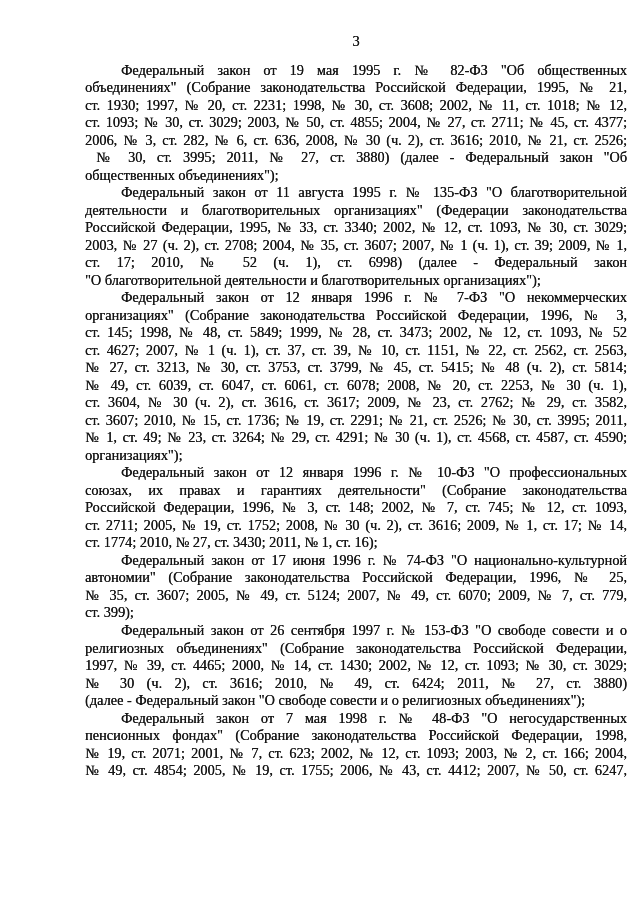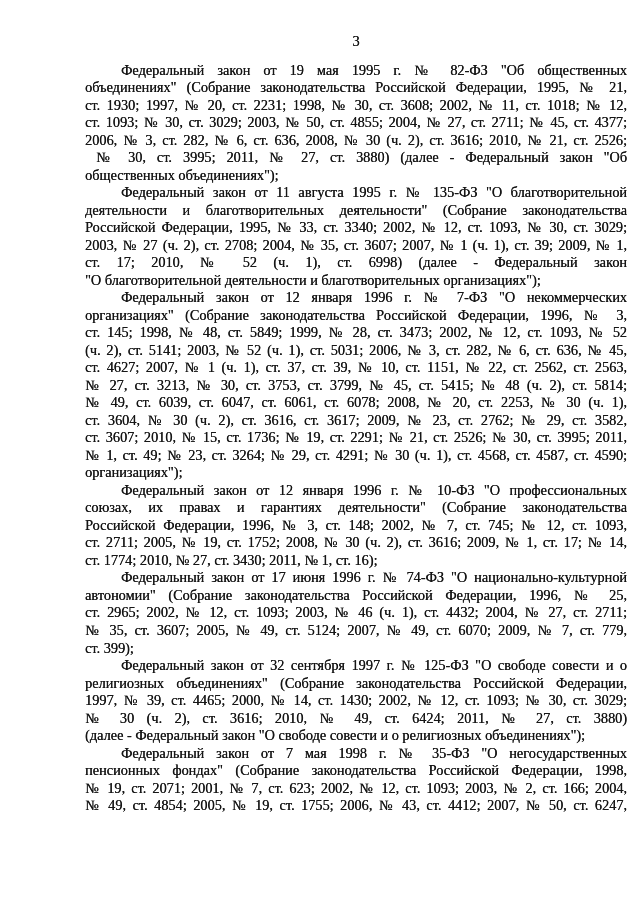--- a/index.html
+++ b/index.html
@@ -61,61 +61,59 @@
           <div class="line first">Федеральный закон от 19 мая 1995 г. № 82-ФЗ "Об общественных</div>
           <div class="line">объединениях" (Собрание законодательства Российской Федерации, 1995, № 21,</div>
           <div class="line">ст. 1930; 1997, № 20, ст. 2231; 1998, № 30, ст. 3608; 2002, № 11, ст. 1018; № 12,</div>
           <div class="line">ст. 1093; № 30, ст. 3029; 2003, № 50, ст. 4855; 2004, № 27, ст. 2711; № 45, ст. 4377;</div>
           <div class="line">2006, № 3, ст. 282, № 6, ст. 636, 2008, № 30 (ч. 2), ст. 3616; 2010, № 21, ст. 2526;</div>
           <div class="line">&nbsp;№ 30, ст. 3995; 2011, № 27, ст. 3880) (далее - Федеральный закон "Об</div>
           <div class="line para-end">общественных объединениях");</div>
         </div>
         <div class="paragraph">
           <div class="line first">Федеральный закон от 11 августа 1995 г. № 135-ФЗ "О благотворительной</div>
-          <div class="line">деятельности и благотворительных деятельности" (Собрание законодательства</div>
+          <div class="line">деятельности и благотворительных организациях" (Федерации законодательства</div>
           <div class="line">Российской Федерации, 1995, № 33, ст. 3340; 2002, № 12, ст. 1093, № 30, ст. 3029;</div>
           <div class="line">2003, № 27 (ч. 2), ст. 2708; 2004, № 35, ст. 3607; 2007, № 1 (ч. 1), ст. 39; 2009, № 1,</div>
           <div class="line">ст. 17; 2010, № 52 (ч. 1), ст. 6998) (далее - Федеральный закон</div>
           <div class="line para-end">"О благотворительной деятельности и благотворительных организациях");</div>
         </div>
         <div class="paragraph">
           <div class="line first">Федеральный закон от 12 января 1996 г. № 7-ФЗ "О некоммерческих</div>
           <div class="line">организациях" (Собрание законодательства Российской Федерации, 1996, № 3,</div>
           <div class="line">ст. 145; 1998, № 48, ст. 5849; 1999, № 28, ст. 3473; 2002, № 12, ст. 1093, № 52</div>
-          <div class="line">(ч. 2), ст. 5141; 2003, № 52 (ч. 1), ст. 5031; 2006, № 3, ст. 282, № 6, ст. 636, № 45,</div>
           <div class="line">ст. 4627; 2007, № 1 (ч. 1), ст. 37, ст. 39, № 10, ст. 1151, № 22, ст. 2562, ст. 2563,</div>
           <div class="line">№ 27, ст. 3213, № 30, ст. 3753, ст. 3799, № 45, ст. 5415; № 48 (ч. 2), ст. 5814;</div>
           <div class="line">№ 49, ст. 6039, ст. 6047, ст. 6061, ст. 6078; 2008, № 20, ст. 2253, № 30 (ч. 1),</div>
           <div class="line">ст. 3604, № 30 (ч. 2), ст. 3616, ст. 3617; 2009, № 23, ст. 2762; № 29, ст. 3582,</div>
           <div class="line">ст. 3607; 2010, № 15, ст. 1736; № 19, ст. 2291; № 21, ст. 2526; № 30, ст. 3995; 2011,</div>
           <div class="line">№ 1, ст. 49; № 23, ст. 3264; № 29, ст. 4291; № 30 (ч. 1), ст. 4568, ст. 4587, ст. 4590;</div>
           <div class="line para-end">организациях");</div>
         </div>
         <div class="paragraph">
           <div class="line first">Федеральный закон от 12 января 1996 г. № 10-ФЗ "О профессиональных</div>
           <div class="line">союзах, их правах и гарантиях деятельности" (Собрание законодательства</div>
           <div class="line">Российской Федерации, 1996, № 3, ст. 148; 2002, № 7, ст. 745; № 12, ст. 1093,</div>
           <div class="line">ст. 2711; 2005, № 19, ст. 1752; 2008, № 30 (ч. 2), ст. 3616; 2009, № 1, ст. 17; № 14,</div>
           <div class="line para-end">ст. 1774; 2010, № 27, ст. 3430; 2011, № 1, ст. 16);</div>
         </div>
         <div class="paragraph">
           <div class="line first">Федеральный закон от 17 июня 1996 г. № 74-ФЗ "О национально-культурной</div>
           <div class="line">автономии" (Собрание законодательства Российской Федерации, 1996, № 25,</div>
-          <div class="line">ст. 2965; 2002, № 12, ст. 1093; 2003, № 46 (ч. 1), ст. 4432; 2004, № 27, ст. 2711;</div>
           <div class="line">№ 35, ст. 3607; 2005, № 49, ст. 5124; 2007, № 49, ст. 6070; 2009, № 7, ст. 779,</div>
           <div class="line para-end">ст. 399);</div>
         </div>
         <div class="paragraph">
-          <div class="line first">Федеральный закон от 32 сентября 1997 г. № 125-ФЗ "О свободе совести и о</div>
+          <div class="line first">Федеральный закон от 26 сентября 1997 г. № 153-ФЗ "О свободе совести и о</div>
           <div class="line">религиозных объединениях" (Собрание законодательства Российской Федерации,</div>
           <div class="line">1997, № 39, ст. 4465; 2000, № 14, ст. 1430; 2002, № 12, ст. 1093; № 30, ст. 3029;</div>
           <div class="line">№ 30 (ч. 2), ст. 3616; 2010, № 49, ст. 6424; 2011, № 27, ст. 3880)</div>
           <div class="line para-end">(далее - Федеральный закон "О свободе совести и о религиозных объединениях");</div>
         </div>
         <div class="paragraph">
-          <div class="line first">Федеральный закон от 7 мая 1998 г. № 35-ФЗ "О негосударственных</div>
+          <div class="line first">Федеральный закон от 7 мая 1998 г. № 48-ФЗ "О негосударственных</div>
           <div class="line">пенсионных фондах" (Собрание законодательства Российской Федерации, 1998,</div>
           <div class="line">№ 19, ст. 2071; 2001, № 7, ст. 623; 2002, № 12, ст. 1093; 2003, № 2, ст. 166; 2004,</div>
           <div class="line">№ 49, ст. 4854; 2005, № 19, ст. 1755; 2006, № 43, ст. 4412; 2007, № 50, ст. 6247,</div>
         </div>
       </div>
   </div>
 </div>
 
 </body></html>

